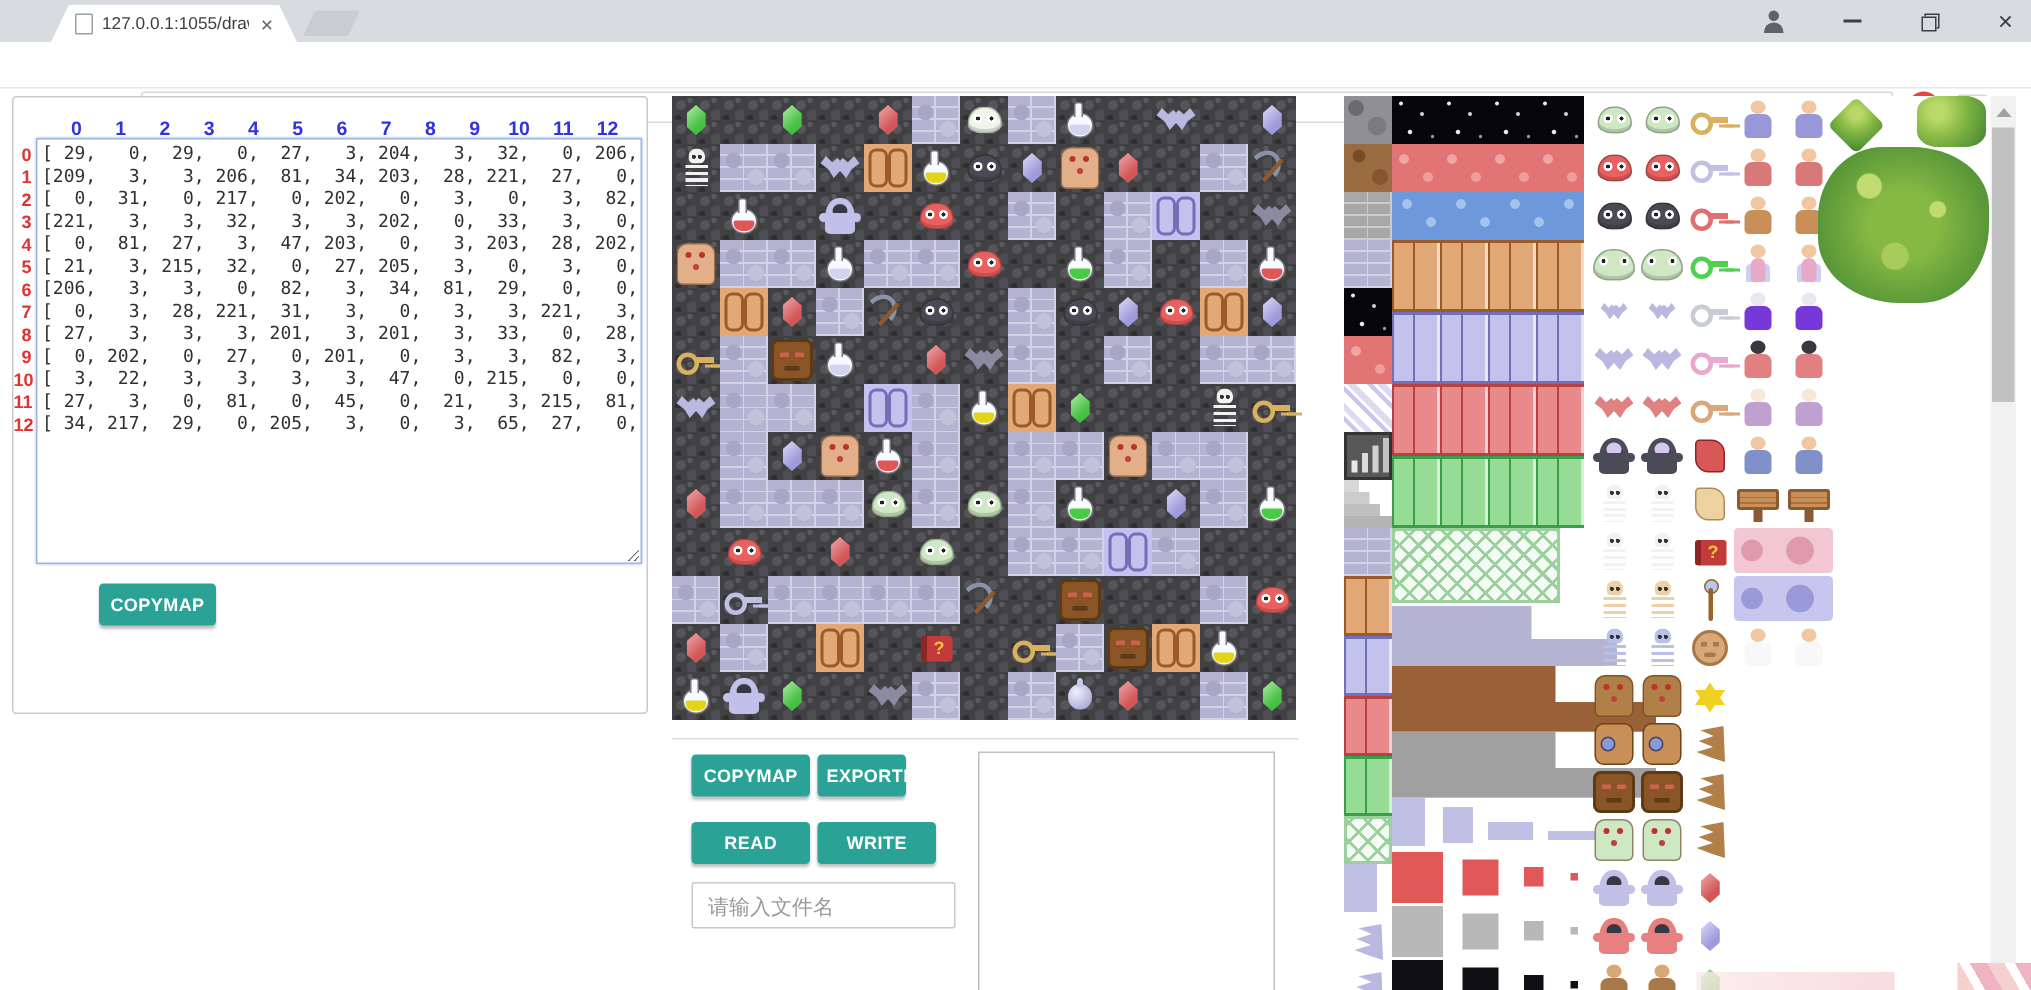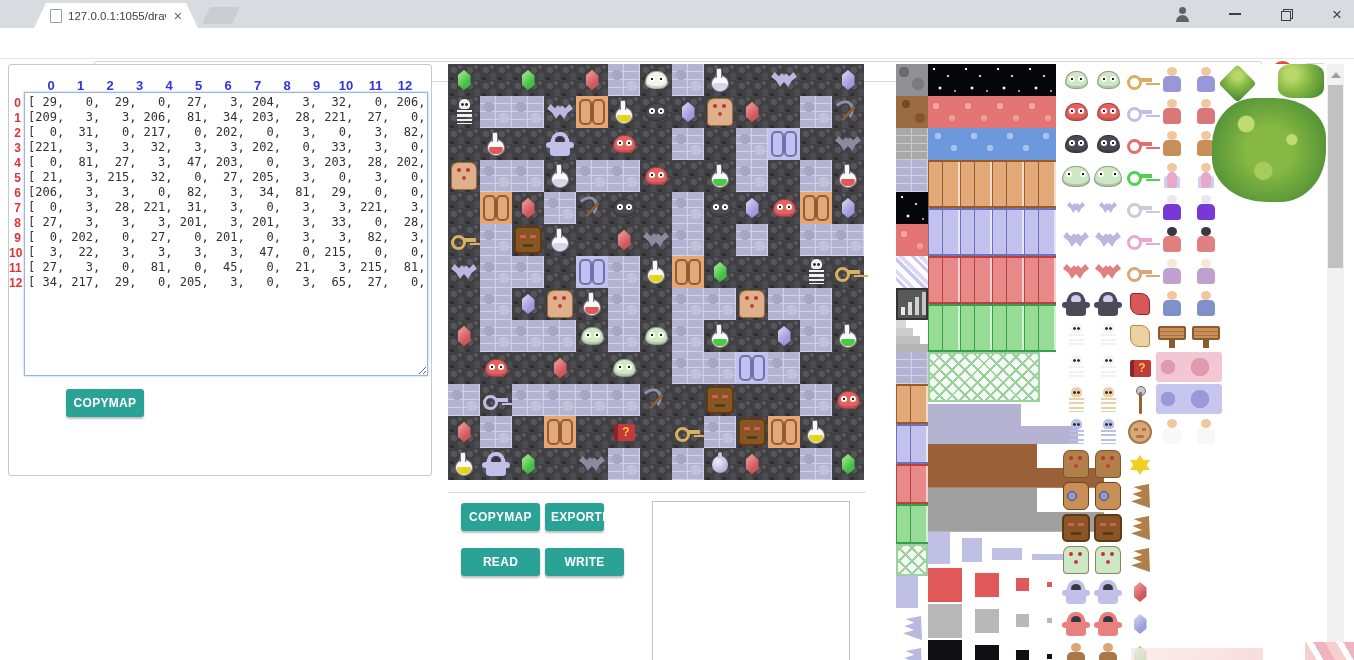--- a/index.html
+++ b/index.html
@@ -623,20 +623,21 @@
       <div class="tile bg-stone">
         <span class="sp sp-gem-green"></span>
       </div>
     </div>
   <div class="sep"></div>
 
   <button class="btn clearmap">COPYMAP</button>
   <button class="btn exportmap">EXPORTMAP</button>
   <button class="btn readbtn">READ</button>
   <button class="btn writebtn">WRITE</button>
+  <input class="filein" placeholder="请输入文件名" style="">
   <div class="outbox"></div>
 
   <div class="tileset" id="tileset">
       <div class="ts t-rock" style="left: 0px; top: 0px; width: 32px; height: 32px;"></div>
       <div class="ts t-dirt" style="left: 0px; top: 32px; width: 32px; height: 32px;"></div>
       <div class="ts t-brickgray" style="left: 0px; top: 64px; width: 32px; height: 32px;"></div>
       <div class="ts t-cobble" style="left: 0px; top: 96px; width: 32px; height: 32px;"></div>
       <div class="ts t-star" style="left: 0px; top: 128px; width: 32px; height: 32px;"></div>
       <div class="ts t-red" style="left: 0px; top: 160px; width: 32px; height: 32px;"></div>
       <div class="ts t-diag" style="left: 0px; top: 192px; width: 32px; height: 32px;"></div>

